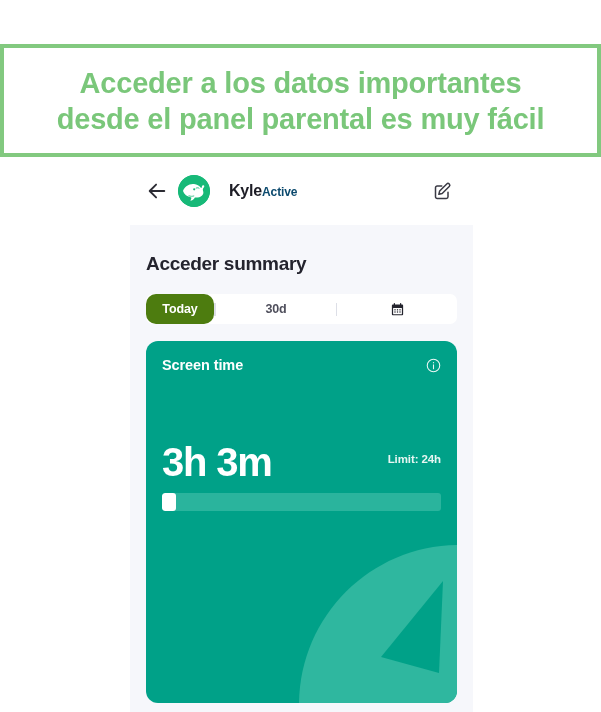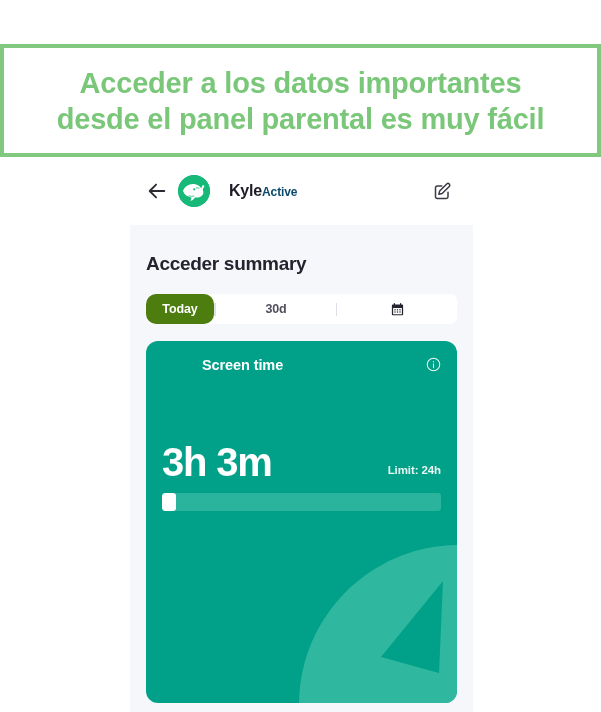--- a/index.html
+++ b/index.html
@@ -185,22 +185,22 @@
     position: absolute;
     right: -2px;
     bottom: -2px;
     width: 160px;
     height: 160px;
     pointer-events: none;
   }
   .st-top {
     position: relative;
     display: flex;
+    align-items: center;
     padding: 16px 16px 0 16px;
-    margin-left: 40px;
   }
   .st-title {
     font-size: 14.5px;
     font-weight: bold;
     color: #ffffff;
     letter-spacing: -0.1px;
   }
   .st-spacer { flex: 1 1 auto; }
   .info-icon { width: 15px; height: 15px; color: #ffffff; opacity: .92; }
 
@@ -213,21 +213,21 @@
   }
   .st-value {
     font-size: 40px;
     font-weight: bold;
     color: #ffffff;
     letter-spacing: -1.2px;
     line-height: 42px;
   }
   .st-limit {
     margin-left: auto;
-    margin-bottom: 7px;
+    margin-bottom: 18px;
     font-size: 11.5px;
     font-weight: bold;
     color: #e6f6f2;
     letter-spacing: -0.1px;
   }
   .st-progress {
     position: relative;
     margin: 10px 16px 0 16px;
     height: 18px;
     background: #2ab49d;

